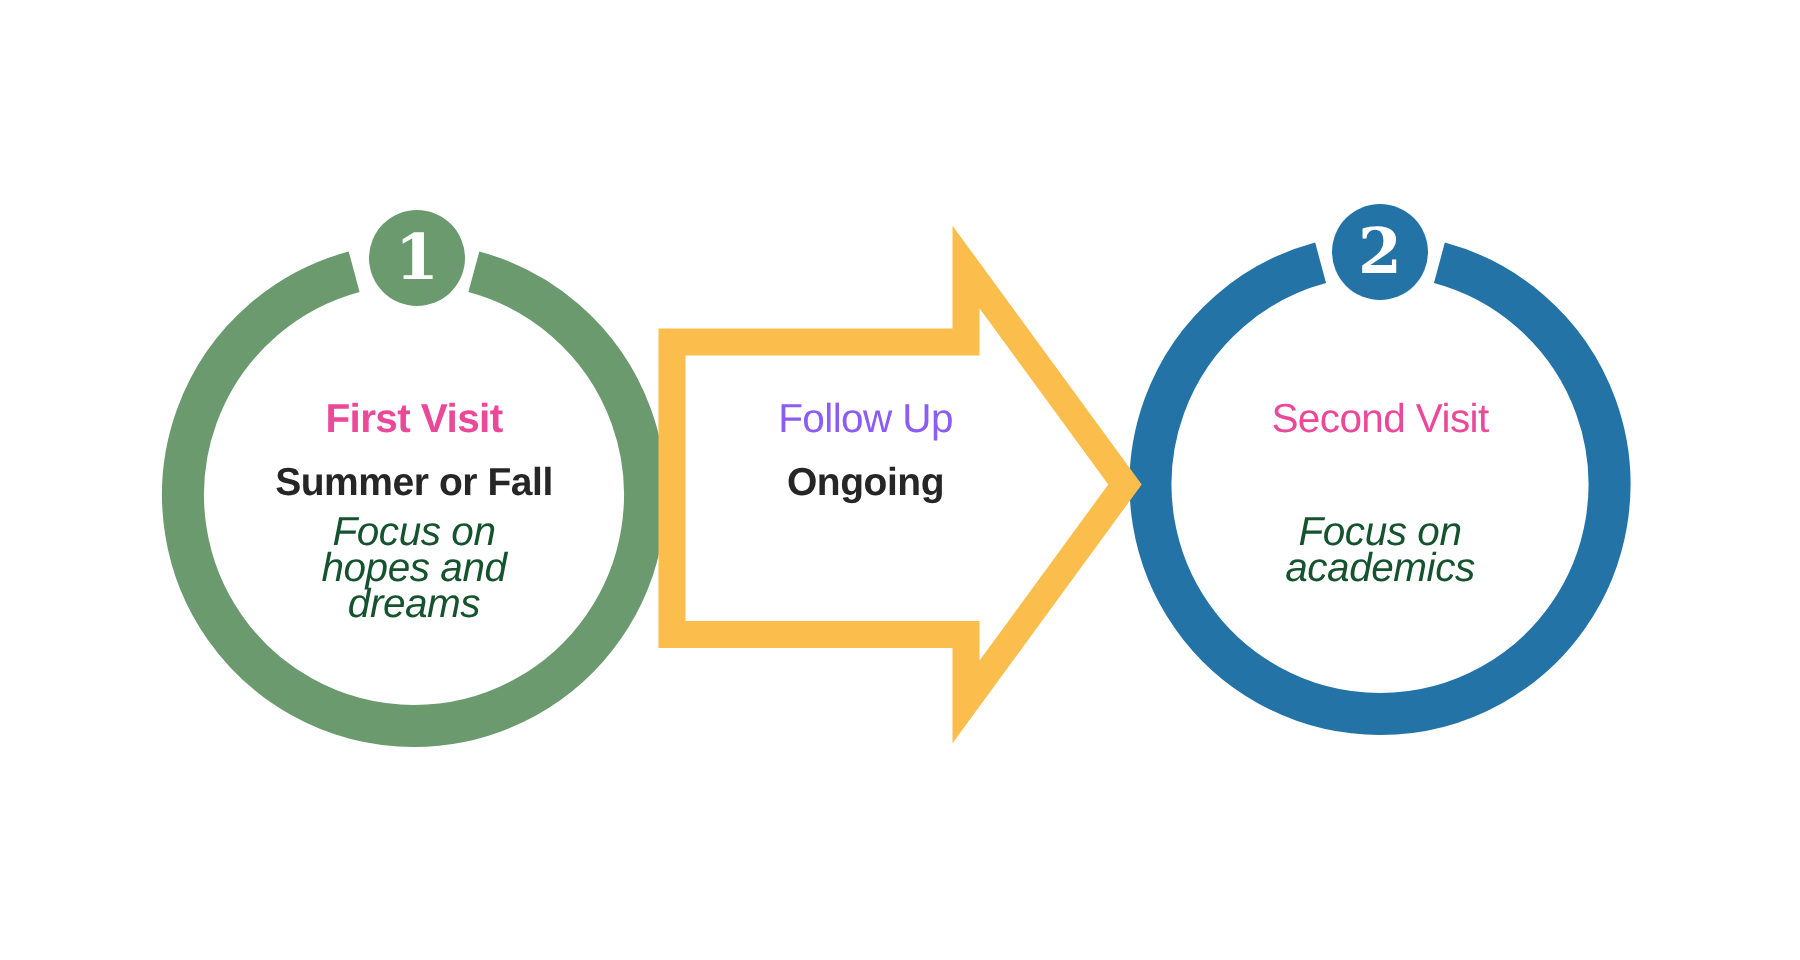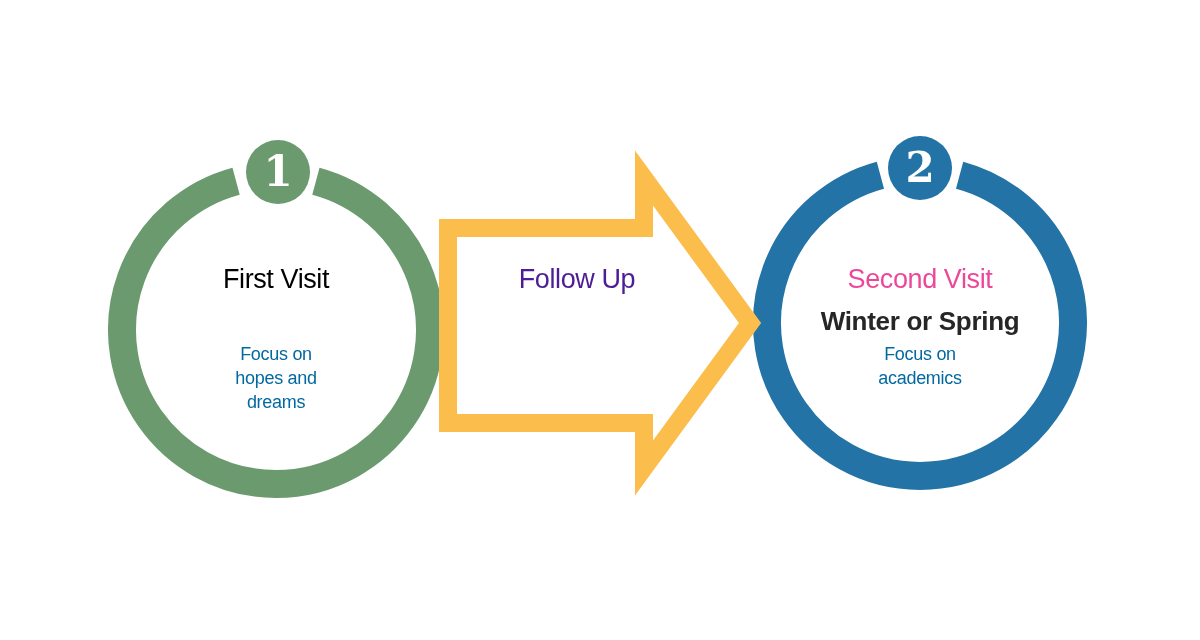--- a/index.html
+++ b/index.html
@@ -37,36 +37,37 @@
     position: absolute;
     width: 280px;
     text-align: center;
     z-index: 4;
   }
   .step-title {
     font-size: 27px;
     letter-spacing: -0.4px;
     line-height: 34px;
   }
-  .title-green  { color: #000000; }
-  .title-yellow { color: #4c1d95; }
+  .title-green  { color: #ec4899; font-weight: bold; }
+  .title-yellow { color: #8b5cf6; }
   .title-blue   { color: #ec4899; }
   .step-subtitle {
     font-size: 26px;
     font-weight: 700;
     color: #262626;
     letter-spacing: -0.3px;
     line-height: 32px;
   }
   .step-desc {
-    font-size: 18px;
-    color: #0369a1;
+    font-size: 27px;
+    color: #14532d;
     letter-spacing: -0.3px;
     line-height: 24px;
     white-space: pre-line;
+    font-style: italic;
   }
   
   .col-first  { left: 136px; }
   .col-follow { left: 437px; }
   .col-second { left: 780px; }
   .row-title    { top: 262px; }
   .row-subtitle { top: 305px; }
   .row-desc     { top: 342px; }
 </style>
 </head>
@@ -84,24 +85,25 @@
   </svg>
 
   <div class="badge badge-first">
     <span>1</span>
   </div>
   <div class="badge badge-second">
     <span>2</span>
   </div>
 
   <div class="txt-row col-first row-title step-title title-green">First Visit</div>
+  <div class="txt-row col-first row-subtitle step-subtitle">Summer or Fall</div>
   <div class="txt-row col-first row-desc step-desc">Focus on
 hopes and
 dreams</div>
 
   <div class="txt-row col-follow row-title step-title title-yellow">Follow Up</div>
+  <div class="txt-row col-follow row-subtitle step-subtitle">Ongoing</div>
 
   <div class="txt-row col-second row-title step-title title-blue">Second Visit</div>
-  <div class="txt-row col-second row-subtitle step-subtitle">Winter or Spring</div>
   <div class="txt-row col-second row-desc step-desc">Focus on
 academics</div>
 
 </div>
 
 </body></html>

